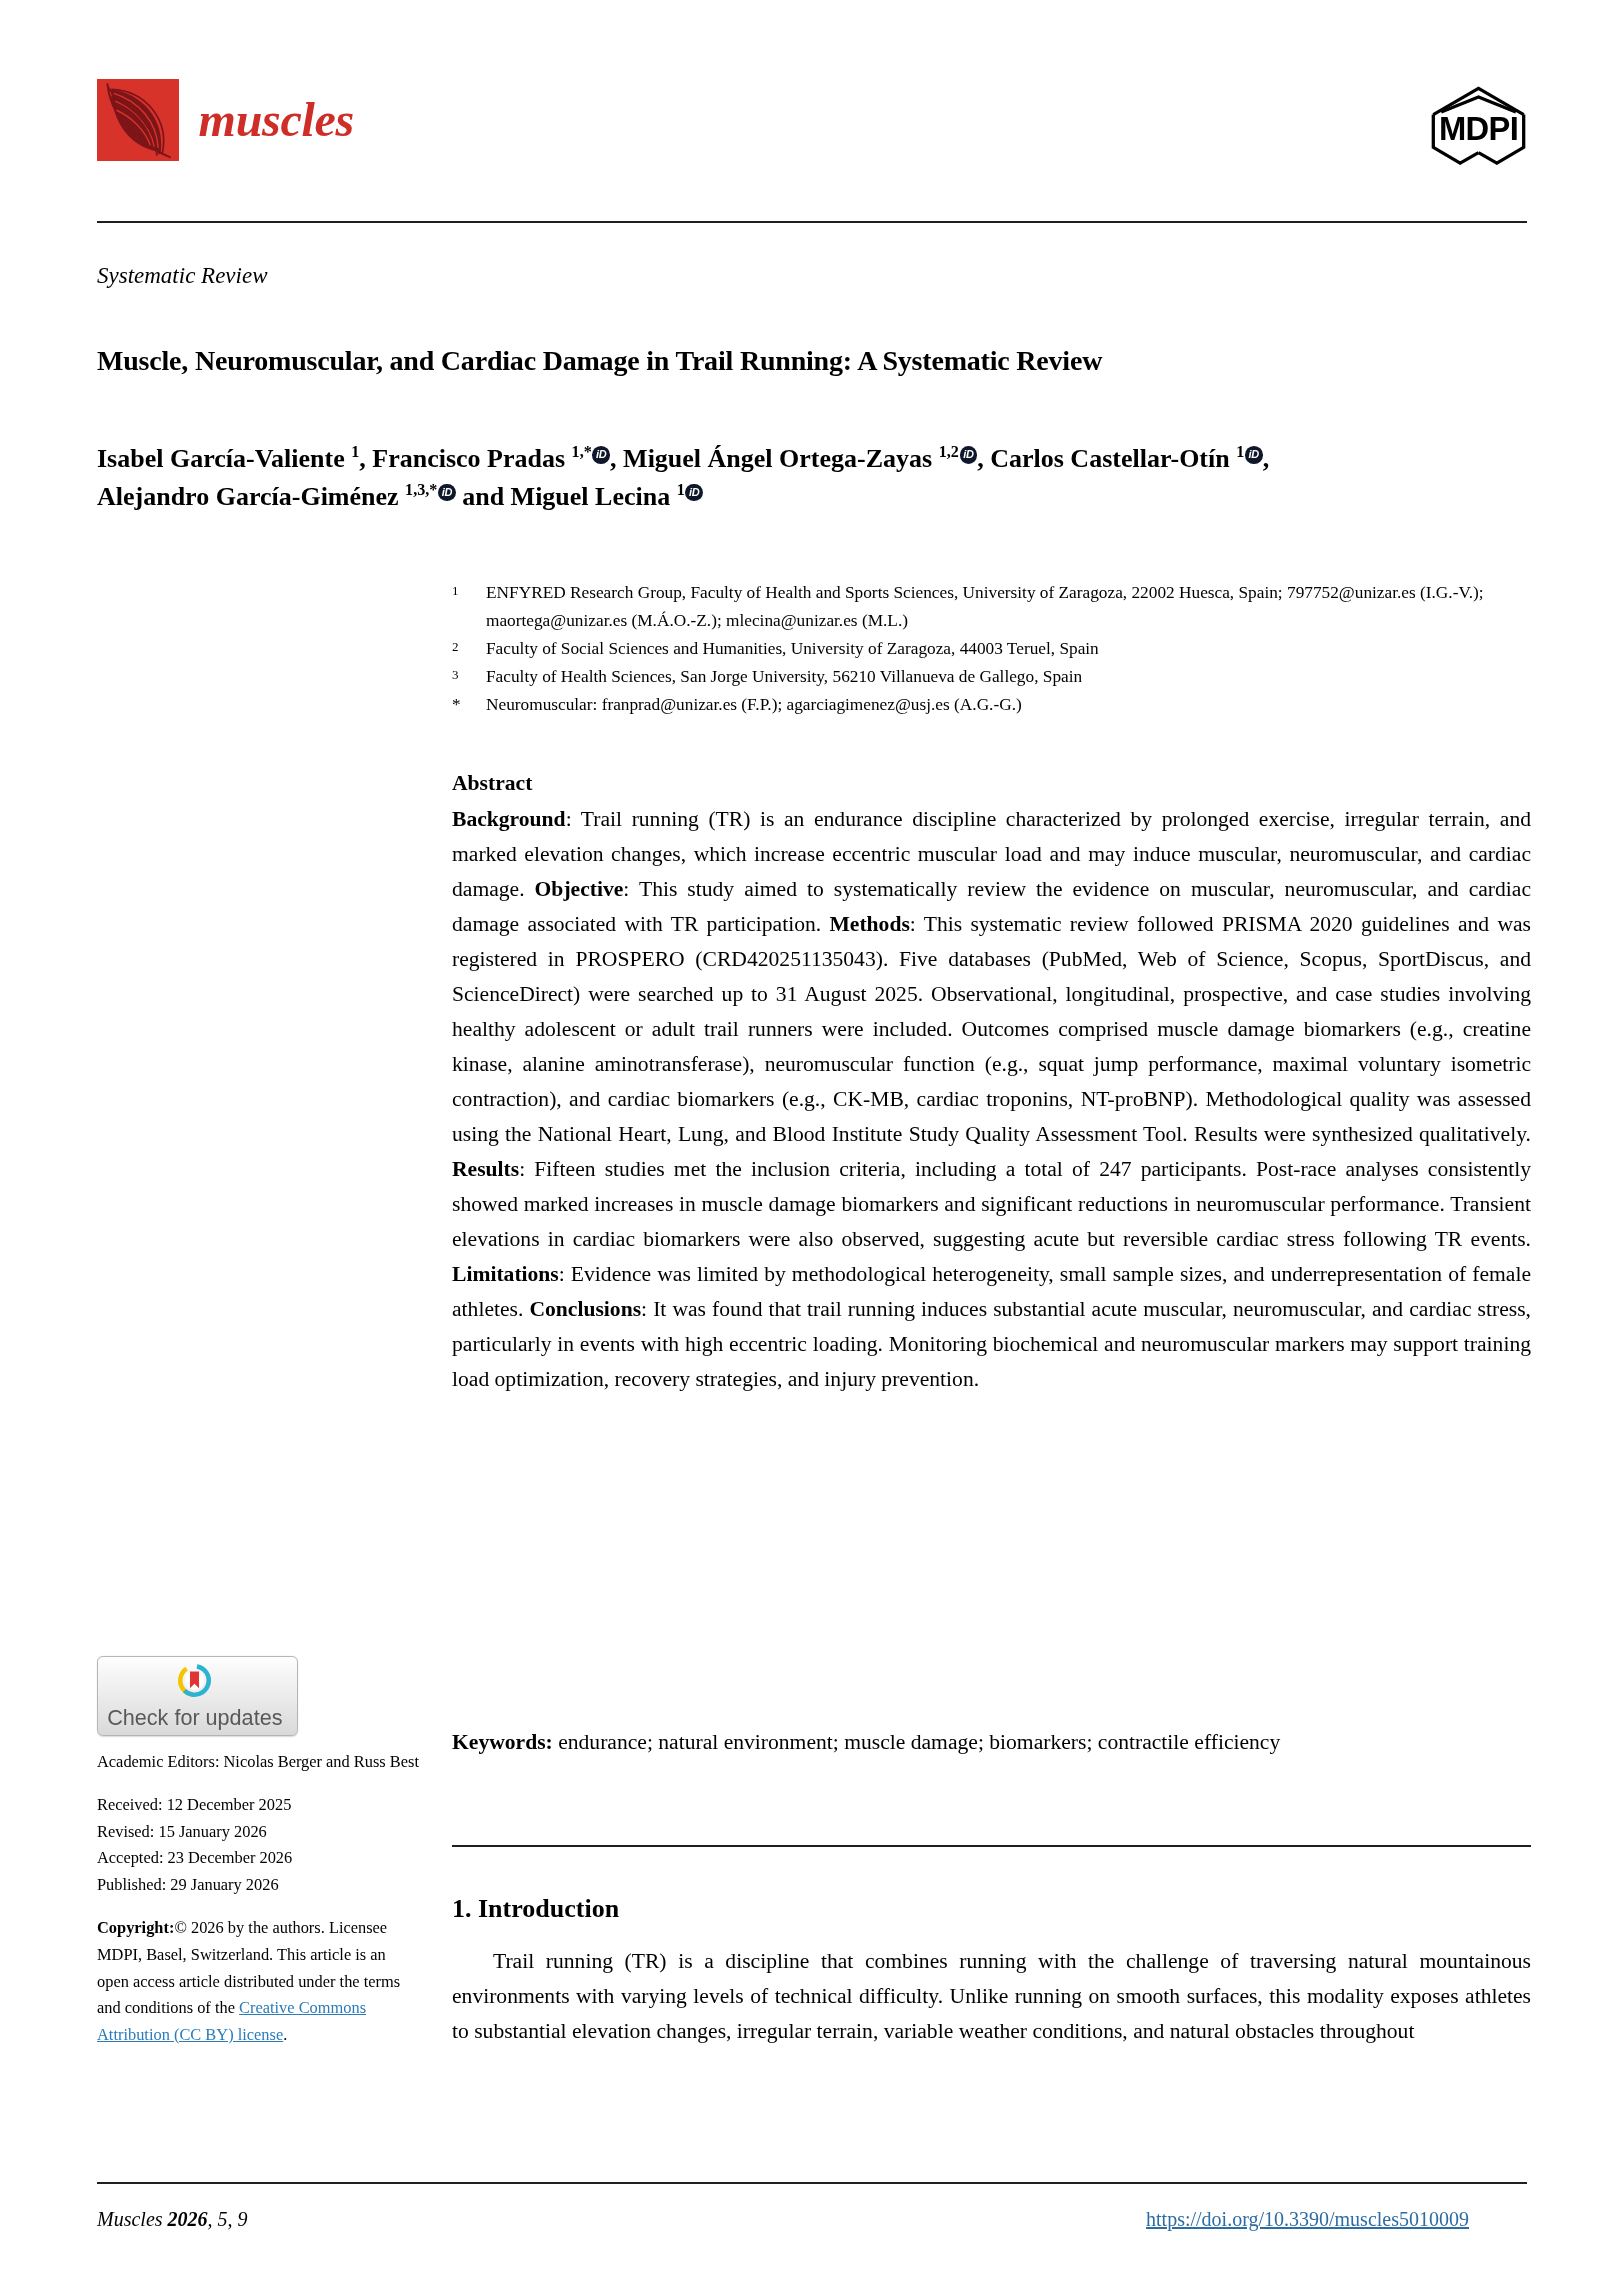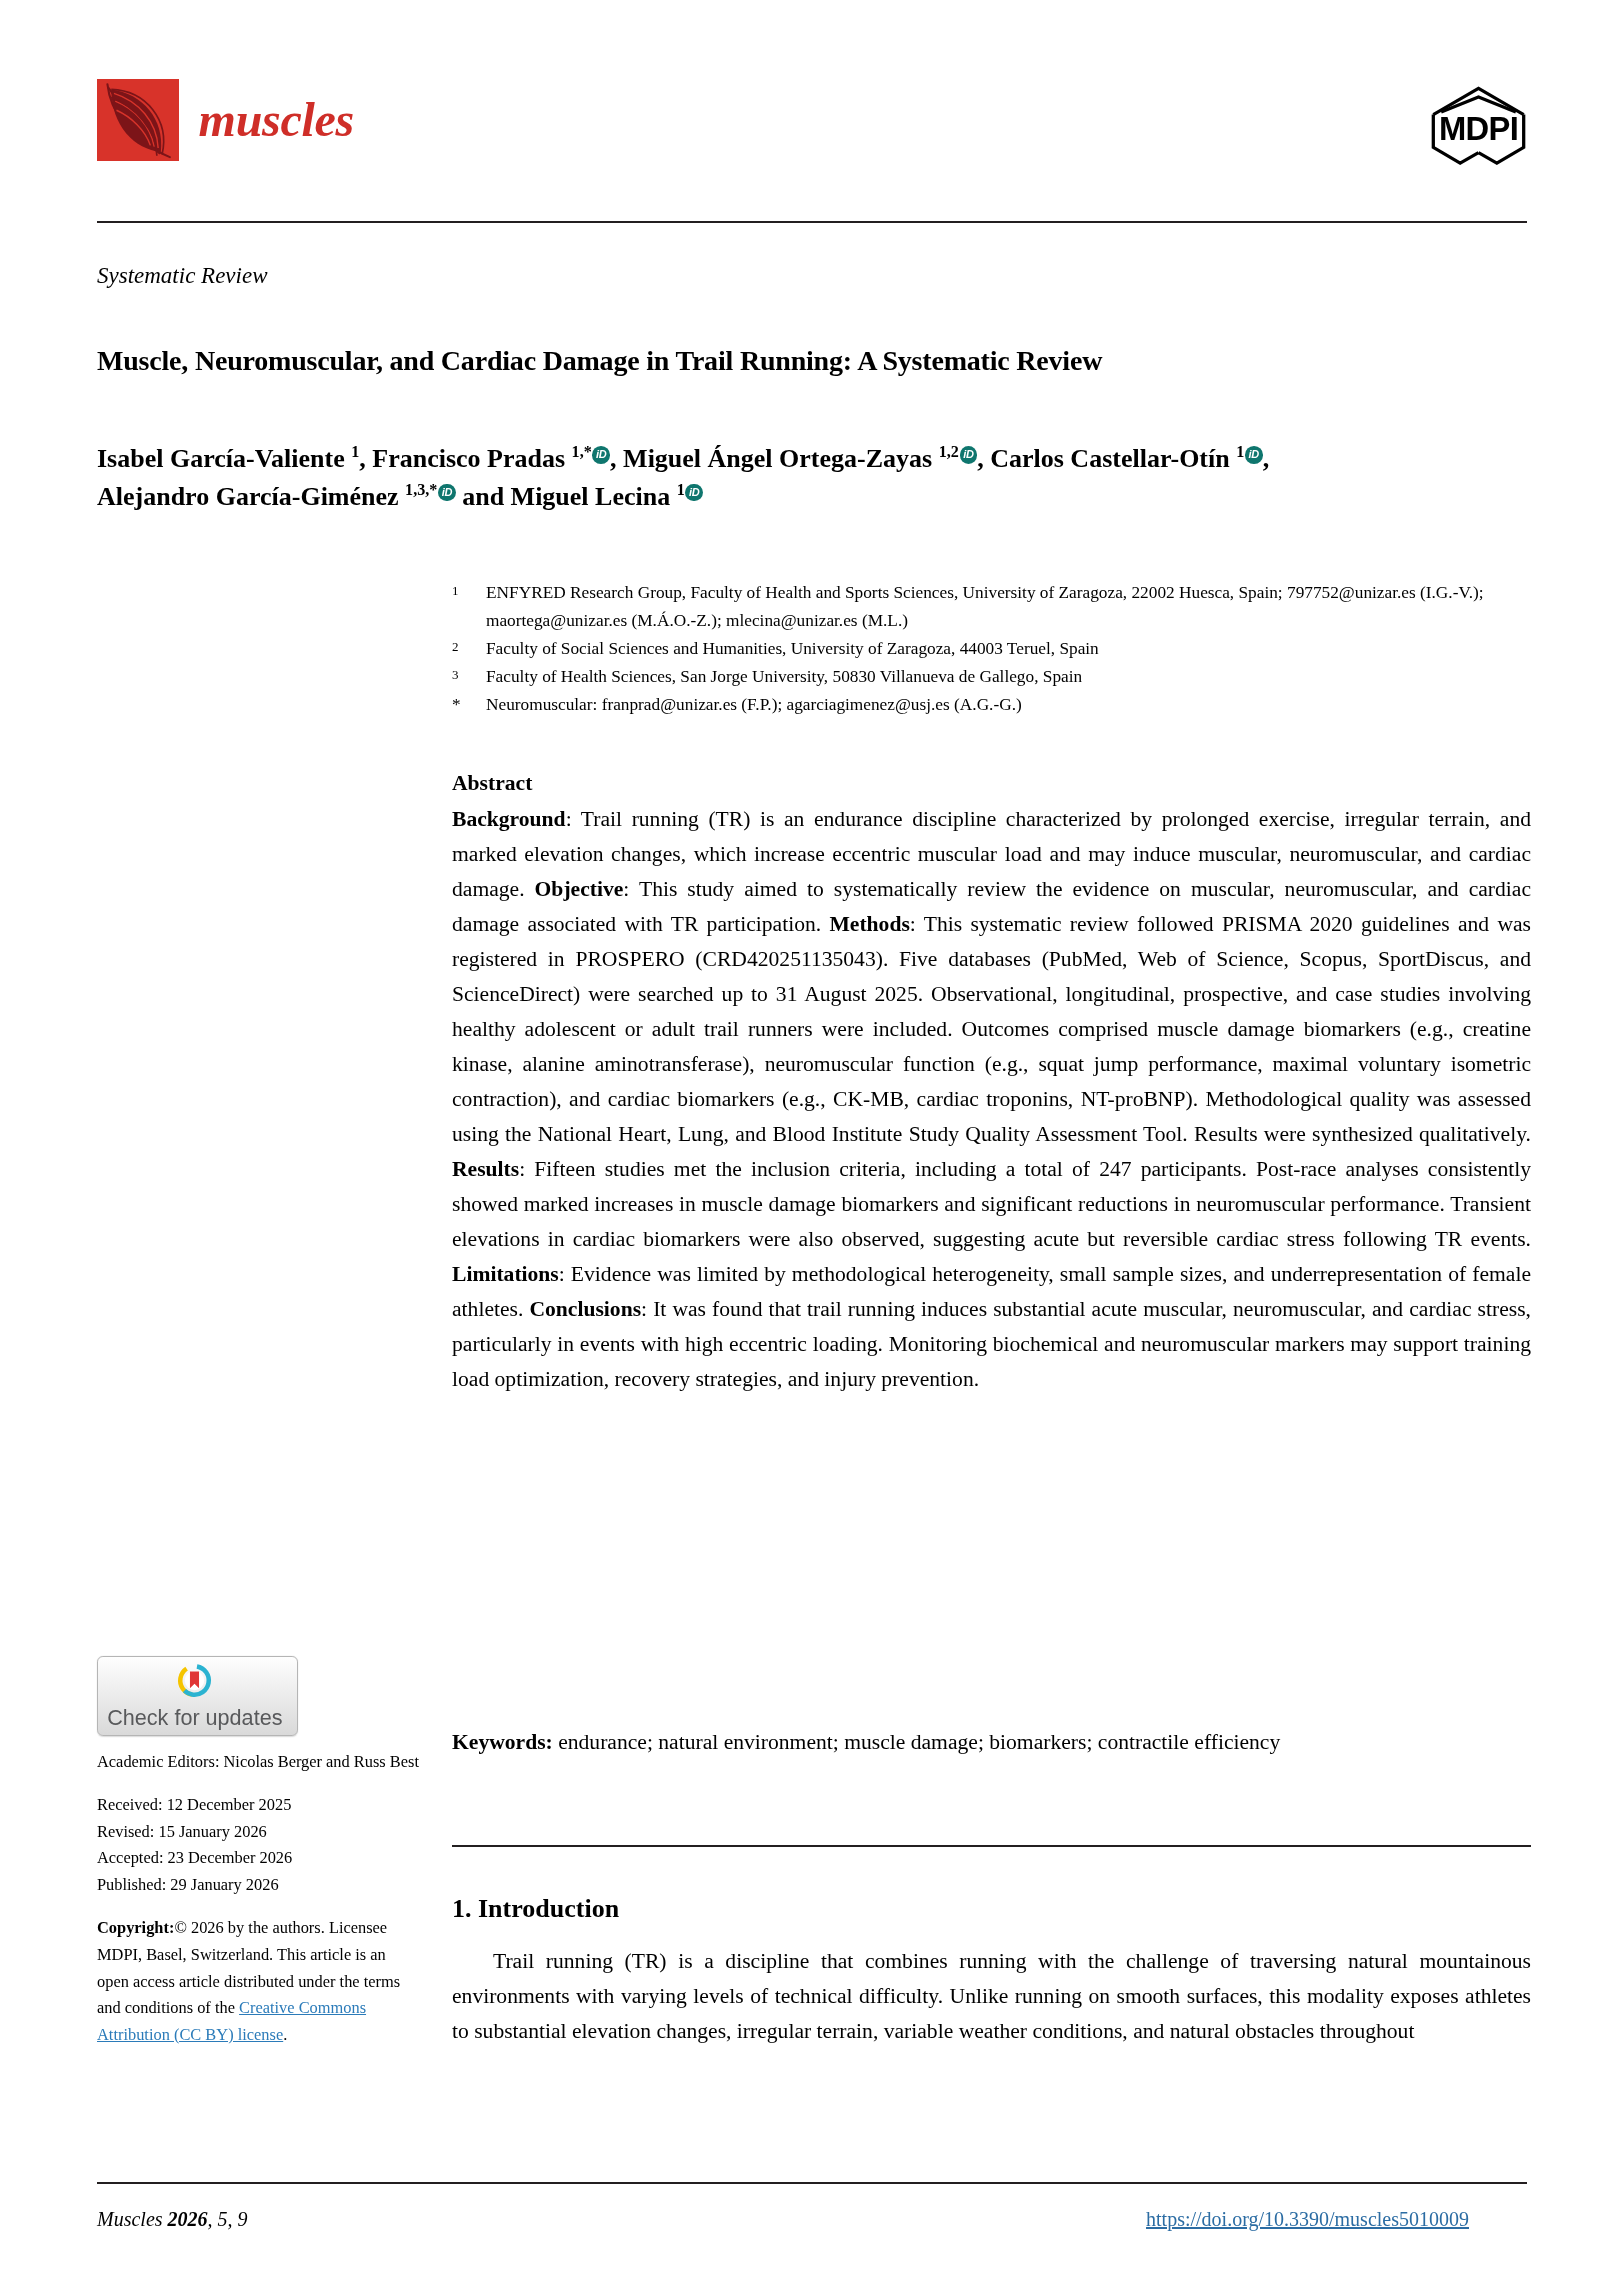--- a/index.html
+++ b/index.html
@@ -117,21 +117,21 @@
     font-size: 0.62em;
     font-weight: 700;
     vertical-align: super;
     line-height: 0;
   }
   .orcid {
     display: inline-block;
     width: 17.7px;
     height: 17.7px;
     border-radius: 50%;
-    background: #0f766e;
+    background: #0f172a;
     color: #ffffff;
     font-family: "Liberation Sans", sans-serif;
     font-size: 11px;
     font-weight: 700;
     font-style: italic;
     line-height: 17.7px;
     text-align: center;
     vertical-align: 9.2px;
     margin-left: 0.7px;
     letter-spacing: -0.3px;
@@ -342,21 +342,21 @@
     <div class="aff-row">
       <div class="aff-marker">1</div>
       <div class="aff-text">ENFYRED Research Group, Faculty of Health and Sports Sciences, University of Zaragoza, 22002 Huesca, Spain; 797752@unizar.es (I.G.-V.); maortega@unizar.es (M.Á.O.-Z.); mlecina@unizar.es (M.L.)</div>
     </div>
     <div class="aff-row">
       <div class="aff-marker">2</div>
       <div class="aff-text">Faculty of Social Sciences and Humanities, University of Zaragoza, 44003 Teruel, Spain</div>
     </div>
     <div class="aff-row">
       <div class="aff-marker">3</div>
-      <div class="aff-text">Faculty of Health Sciences, San Jorge University, 50830 Villanueva de Gallego, Spain</div>
+      <div class="aff-text">Faculty of Health Sciences, San Jorge University, 56210 Villanueva de Gallego, Spain</div>
     </div>
     <div class="aff-row">
       <div class="aff-marker star">*</div>
       <div class="aff-text">Neuromuscular: franprad@unizar.es (F.P.); agarciagimenez@usj.es (A.G.-G.)</div>
     </div>
   </div>
 
   <div class="abstract-block">
     <div class="abstract-heading">Abstract</div>
     <div class="abstract-body"><b>Background</b>: Trail running (TR) is an endurance discipline characterized by prolonged exercise, irregular terrain, and marked elevation changes, which increase eccentric muscular load and may induce muscular, neuromuscular, and cardiac damage. <b>Objective</b>: This study aimed to systematically review the evidence on muscular, neuromuscular, and cardiac damage associated with TR participation. <b>Methods</b>: This systematic review followed PRISMA 2020 guidelines and was registered in PROSPERO (CRD420251135043). Five databases (PubMed, Web of Science, Scopus, SportDiscus, and ScienceDirect) were searched up to 31 August 2025. Observational, longitudinal, prospective, and case studies involving healthy adolescent or adult trail runners were included. Outcomes comprised muscle damage biomarkers (e.g., creatine kinase, alanine aminotransferase), neuromuscular function (e.g., squat jump performance, maximal voluntary isometric contraction), and cardiac biomarkers (e.g., CK-MB, cardiac troponins, NT-proBNP). Methodological quality was assessed using the National Heart, Lung, and Blood Institute Study Quality Assessment Tool. Results were synthesized qualitatively. <b>Results</b>: Fifteen studies met the inclusion criteria, including a total of 247 participants. Post-race analyses consistently showed marked increases in muscle damage biomarkers and significant reductions in neuromuscular performance. Transient elevations in cardiac biomarkers were also observed, suggesting acute but reversible cardiac stress following TR events. <b>Limitations</b>: Evidence was limited by methodological heterogeneity, small sample sizes, and underrepresentation of female athletes. <b>Conclusions</b>: It was found that trail running induces substantial acute muscular, neuromuscular, and cardiac stress, particularly in events with high eccentric loading. Monitoring biochemical and neuromuscular markers may support training load optimization, recovery strategies, and injury prevention.</div>

